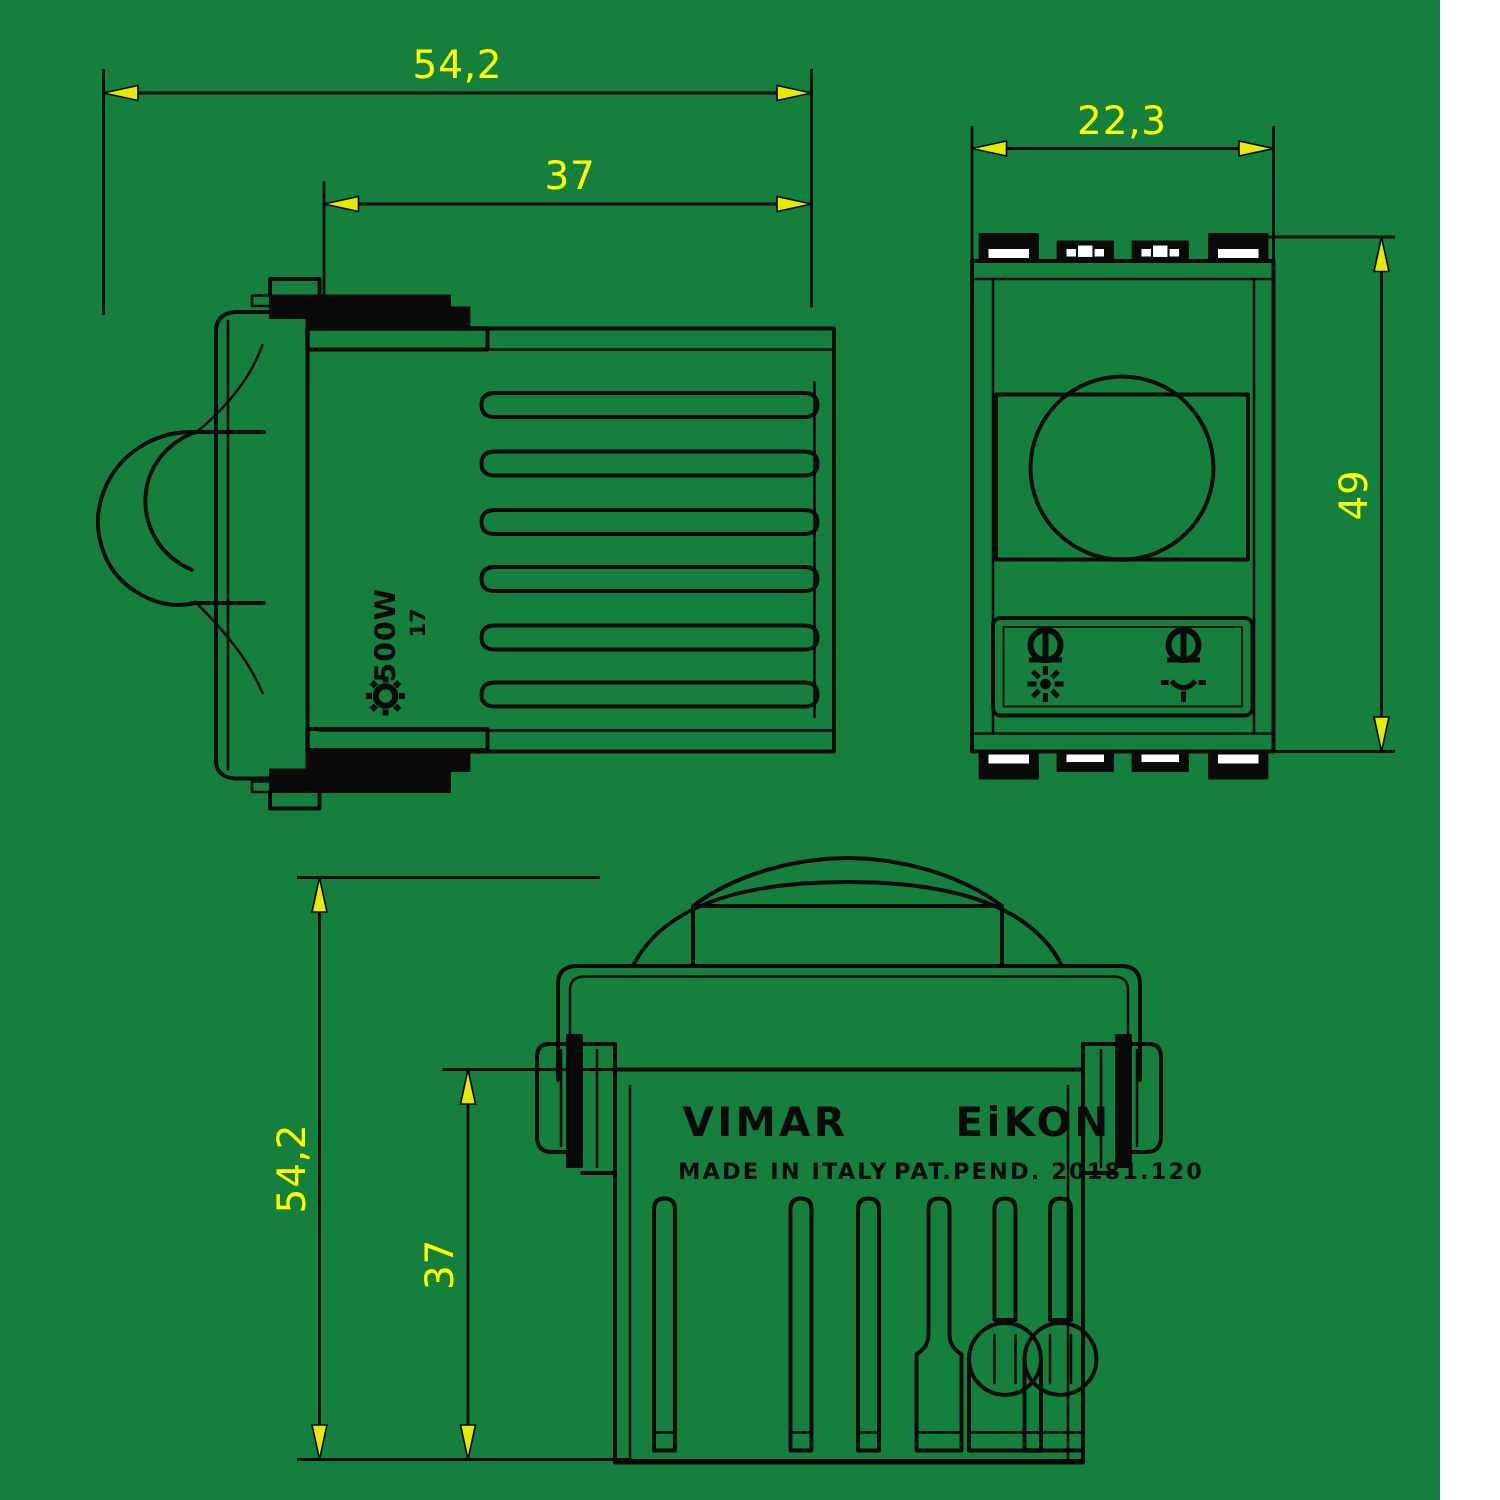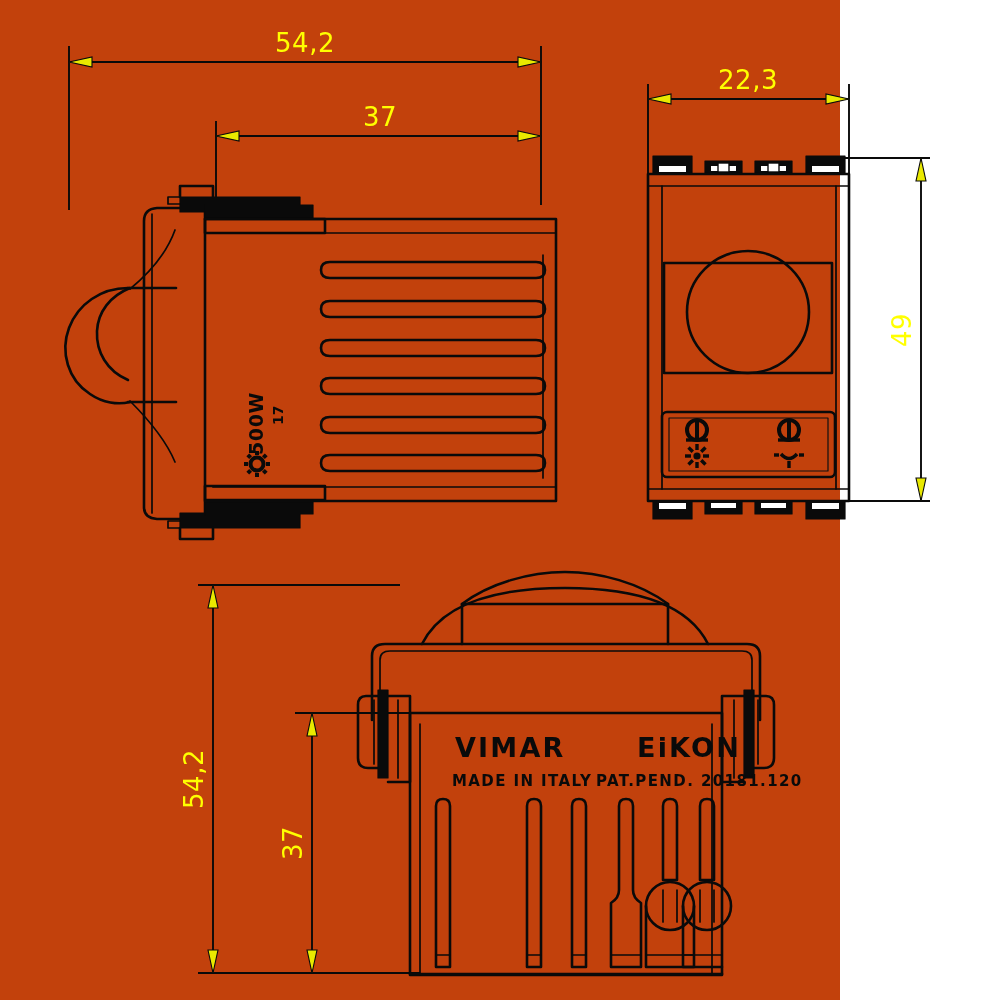--- a/index.html
+++ b/index.html
@@ -8,23 +8,23 @@
     background: #ffffff;
   }
   body {
     width: 1000px;
     height: 1000px;
     font-family: "Liberation Sans", sans-serif;
     overflow: hidden;
   }
   #sheet {
     position: relative;
-    width: 840px;
+    width: 960px;
     height: 1000px;
-    background: #c2410c;
+    background: #15803d;
   }
   svg#drawing {
     display: block;
     width: 1000px;
     height: 1000px;
   }
   .outline {
     fill: none;
     stroke: #0a0a0a;
     stroke-width: 2.6;

